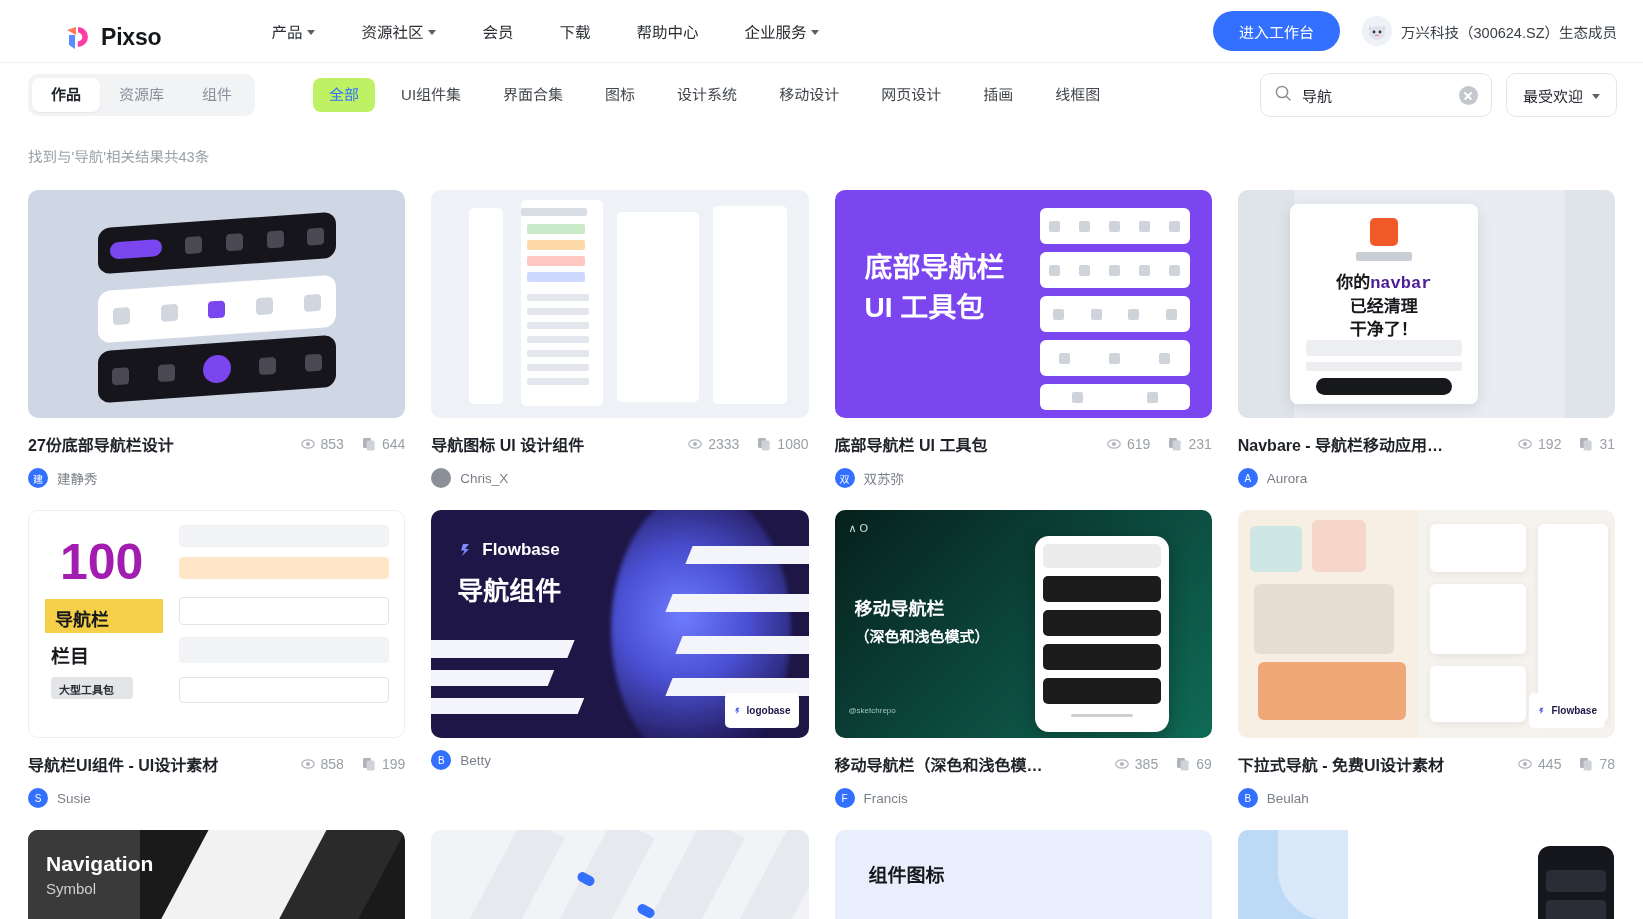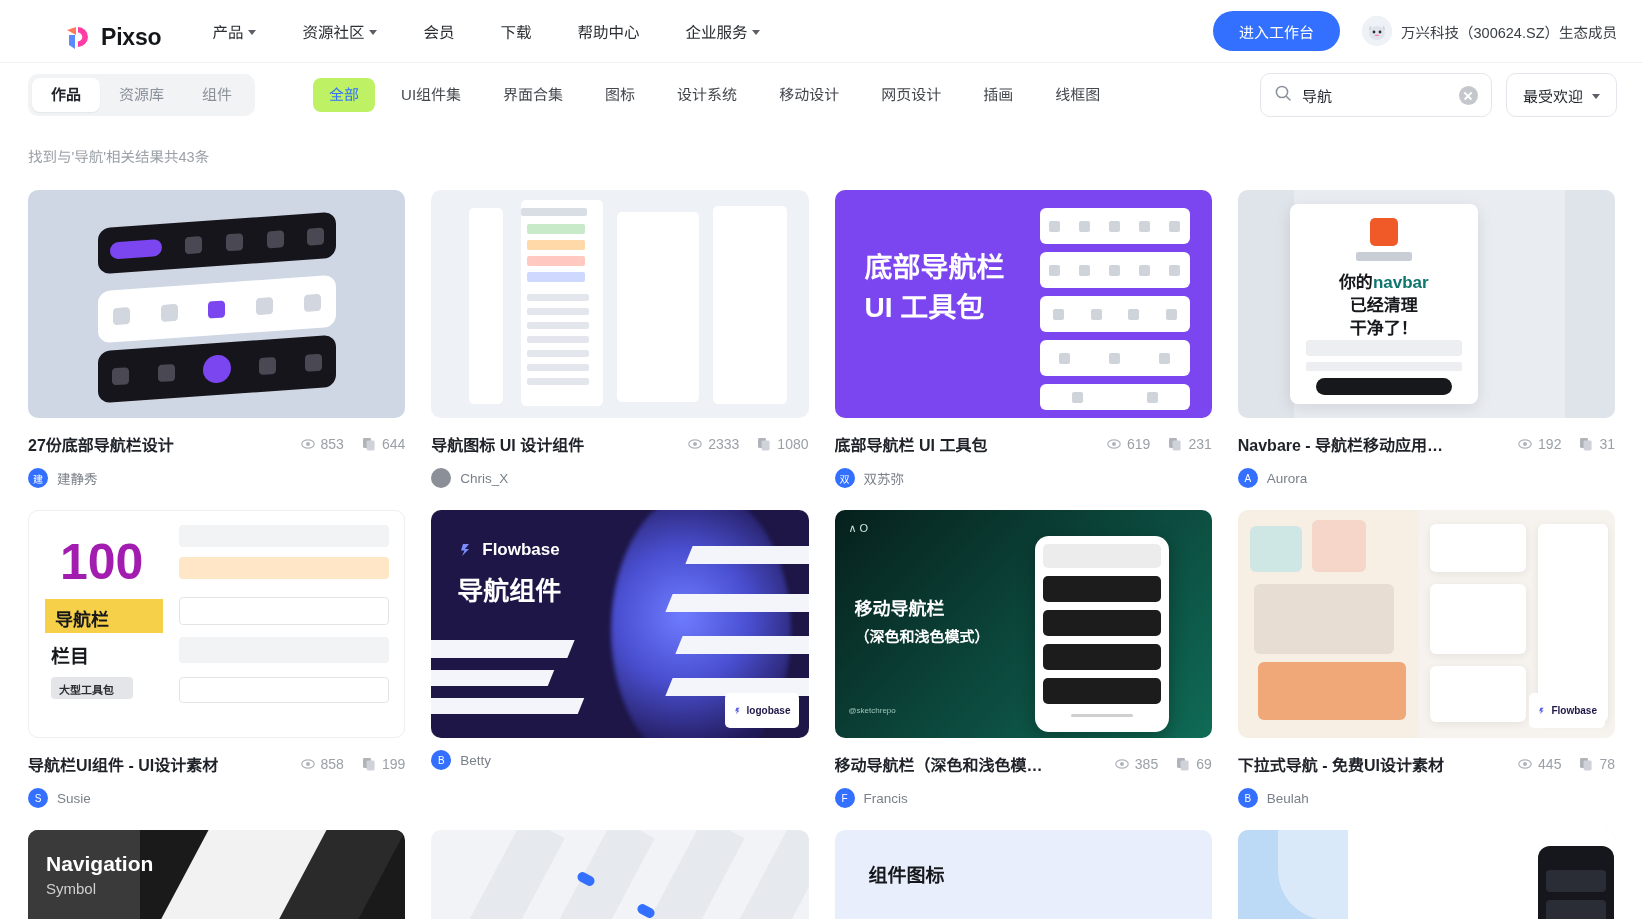--- a/index.html
+++ b/index.html
@@ -23,21 +23,21 @@
     position: relative;
   }
   .brand { display: flex; align-items: center; gap: 9px; cursor: pointer; margin-top: 13px; }
   .brand-mark { width: 30px; height: 30px; position: relative; }
   .brand-text { font-size: 23px; font-weight: 700; letter-spacing: -.2px; color: #14171a; }
 
   .mainnav {
     display: flex;
     align-items: flex-end;
     gap: 46px;
-    margin-left: 51px;
+    margin-left: 110px;
   }
   .mainnav-item {
     font-size: 15.5px;
     color: #2b2f33;
     display: flex;
     align-items: center;
     gap: 5px;
     cursor: pointer;
     white-space: nowrap;
   }
@@ -543,21 +543,21 @@
     </div>
   </div>
 
   <div class="card">
     <div class="thumb t4">
       <div class="ph" style="left:0;top:0;width:56px;height:228px;background:#dfe3ea;"></div>
       <div class="ph" style="right:0;top:0;width:50px;height:228px;background:#dfe3ea;"></div>
       <div class="sheet"></div>
       <div class="ph" style="left:132px;top:28px;width:28px;height:28px;background:#f05a28;border-radius:5px;"></div>
       <div class="ph" style="left:118px;top:62px;width:56px;height:9px;background:#c9ced6;border-radius:2px;"></div>
-      <div class="ph" style="left:62px;top:82px;width:168px;text-align:center;font-size:17px;font-weight:700;color:#16181c;line-height:1.35;">你的<span style="color:#0f766e;">navbar</span><br>已经清理<br>干净了！</div>
+      <div class="ph" style="left:62px;top:82px;width:168px;text-align:center;font-size:17px;font-weight:700;color:#16181c;line-height:1.35;">你的<span style="color:#4c1d95;font-family:Liberation Mono, monospace;">navbar</span><br>已经清理<br>干净了！</div>
       <div class="ph" style="left:68px;top:150px;width:156px;height:16px;background:#eceef2;border-radius:3px;"></div>
       <div class="ph" style="left:68px;top:172px;width:156px;height:9px;background:#eceef2;border-radius:2px;"></div>
       <div class="ph" style="left:78px;top:188px;width:136px;height:17px;background:#16181c;border-radius:9px;"></div>
     </div>
     <div class="card-title-row">
       <div class="card-title">Navbare - 导航栏移动应用…</div>
       <div class="stats">
         <span class="stat">
           <svg width="14" height="14" viewBox="0 0 14 14">
               <ellipse cx="7" cy="7" rx="6.2" ry="4.2" fill="none" stroke="#b0b4ba" stroke-width="1.2"></ellipse>

